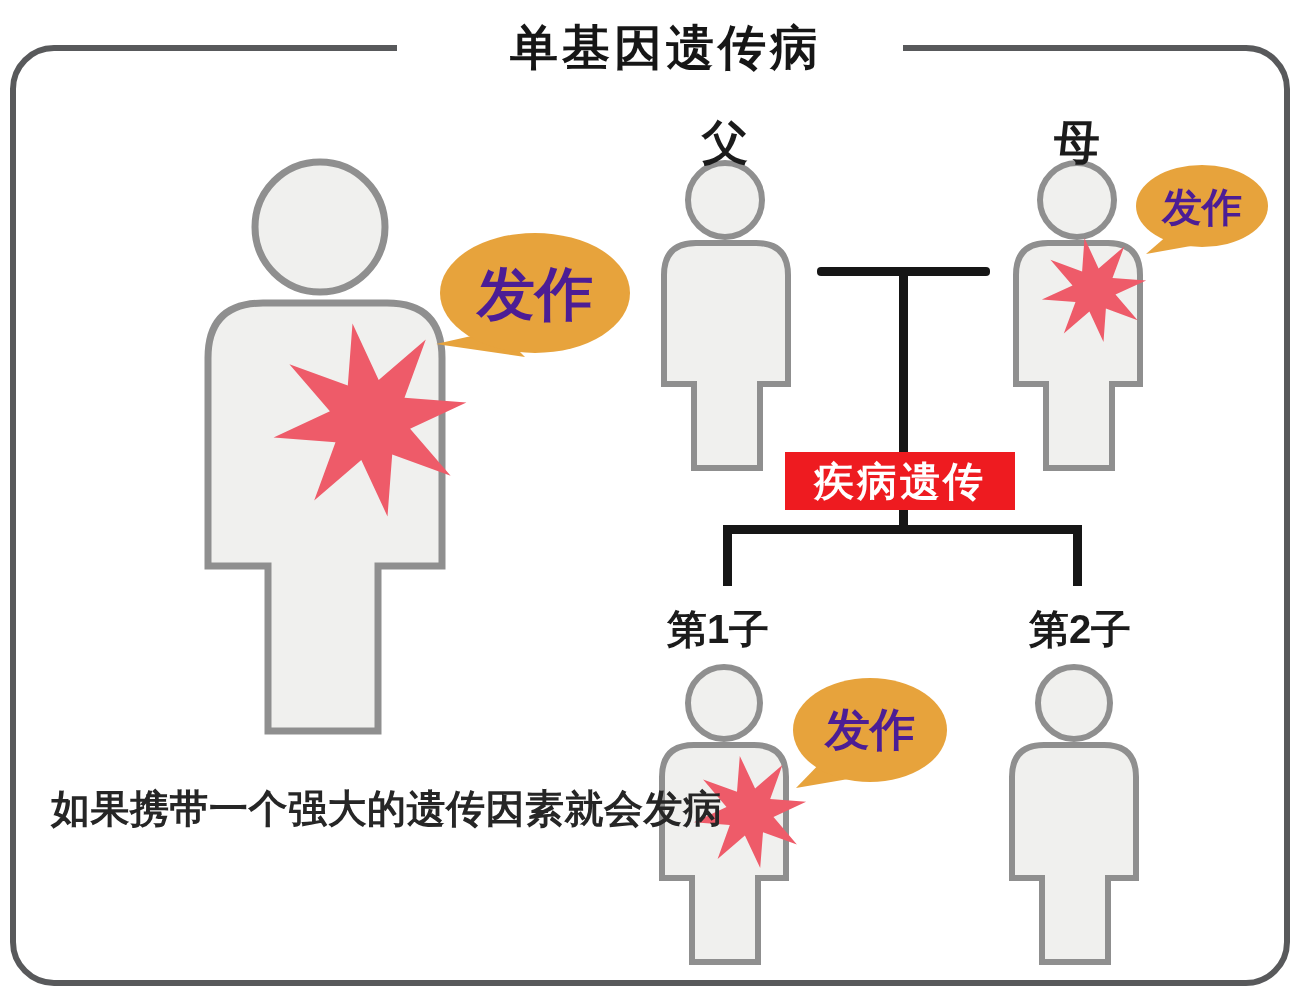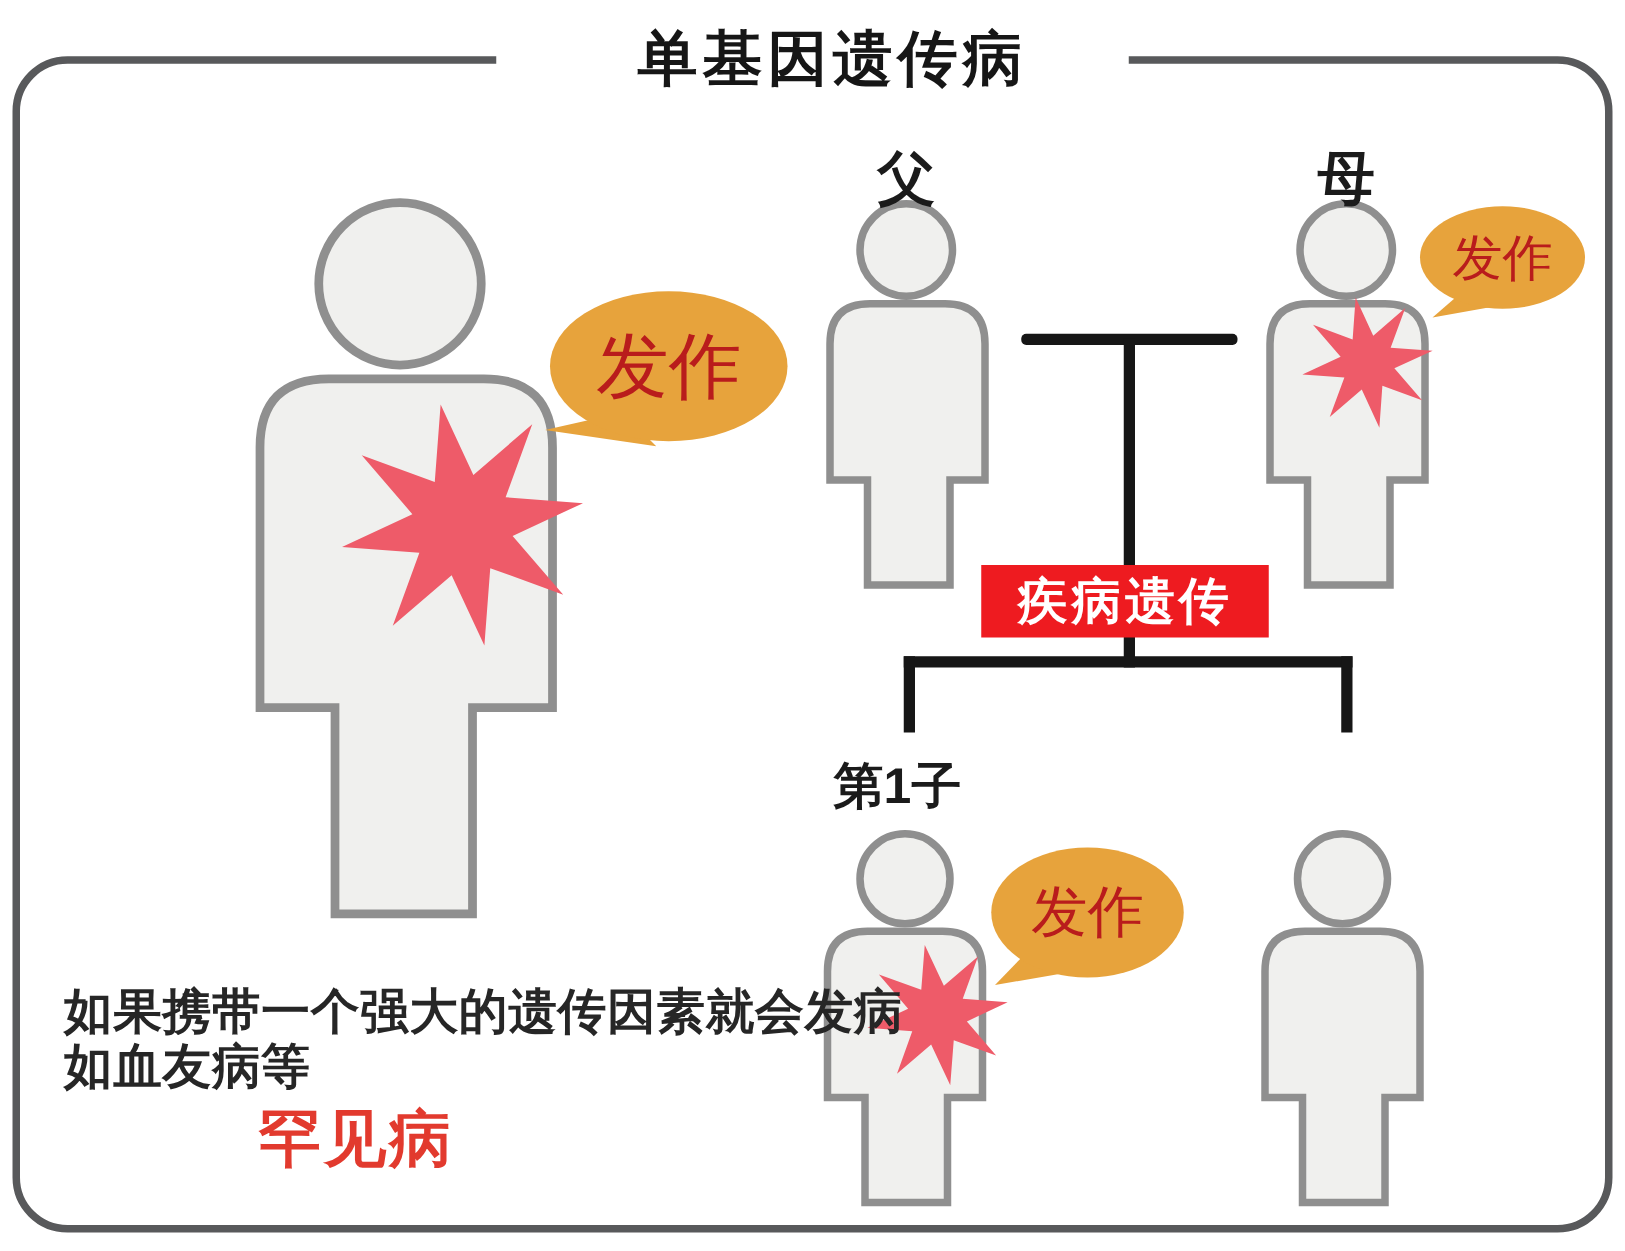--- a/index.html
+++ b/index.html
@@ -39,22 +39,22 @@
   .bubble{fill:var(--bubble,#e7a33c);}
   .tree-line{fill:var(--line,#161616);}
   .inherit-rect{fill:var(--box-red,#ee1b20);}
   .label{
     position:absolute;text-align:center;color:#1b1b1b;
     font-weight:bold;white-space:nowrap;
   }
   .parent-label{top:116px;width:80px;font-size:46px;line-height:52px;}
   .child-label{top:605px;width:170px;font-size:40px;line-height:48px;}
   .bubble-text{
-    position:absolute;text-align:center;color:#b91c1c;
-    font-weight:normal;white-space:nowrap;
+    position:absolute;text-align:center;color:#4c1d95;
+    font-weight:bold;white-space:nowrap;
   }
   .inherit-text{
     position:absolute;
     left:785px;top:452px;width:230px;height:58px;
     line-height:58px;text-align:center;
     color:#ffffff;font-size:40px;font-weight:bold;
     letter-spacing:3px;white-space:nowrap;
   }
   .note{
     position:absolute;left:51px;
@@ -127,24 +127,23 @@
 
     <g>
       <circle class="person-shape" cx="1074" cy="703" r="36" stroke-width="6"></circle>
       <path class="person-shape" stroke-width="6" d="M 1012,878 L 1012,777 Q 1012,745 1044,745 L 1104,745 Q 1136,745 1136,777 L 1136,878 L 1108,878 L 1108,962 L 1042,962 L 1042,878 Z"></path>
     </g>
   </svg>
 
   <div class="label parent-label" style="left:685px;">父</div>
   <div class="label parent-label" style="left:1037px;">母</div>
   <div class="label child-label" style="left:633px;">第1子</div>
+  <div class="label child-label" style="left:995px;">第2子</div>
 
   <div class="inherit-text">疾病遗传</div>
 
   <div class="bubble-text" style="left:440px;top:261px;width:190px;font-size:58px;line-height:66px;">发作</div>
   <div class="bubble-text" style="left:1136px;top:184px;width:132px;font-size:40px;line-height:46px;">发作</div>
   <div class="bubble-text" style="left:793px;top:704px;width:154px;font-size:45px;line-height:52px;">发作</div>
 
   <div class="note" style="top:782px;">如果携带一个强大的遗传因素就会发病</div>
-  <div class="note" style="top:826px;">如血友病等</div>
-  <div class="rare">罕见病</div>
 
 </div>
 
 </body></html>

